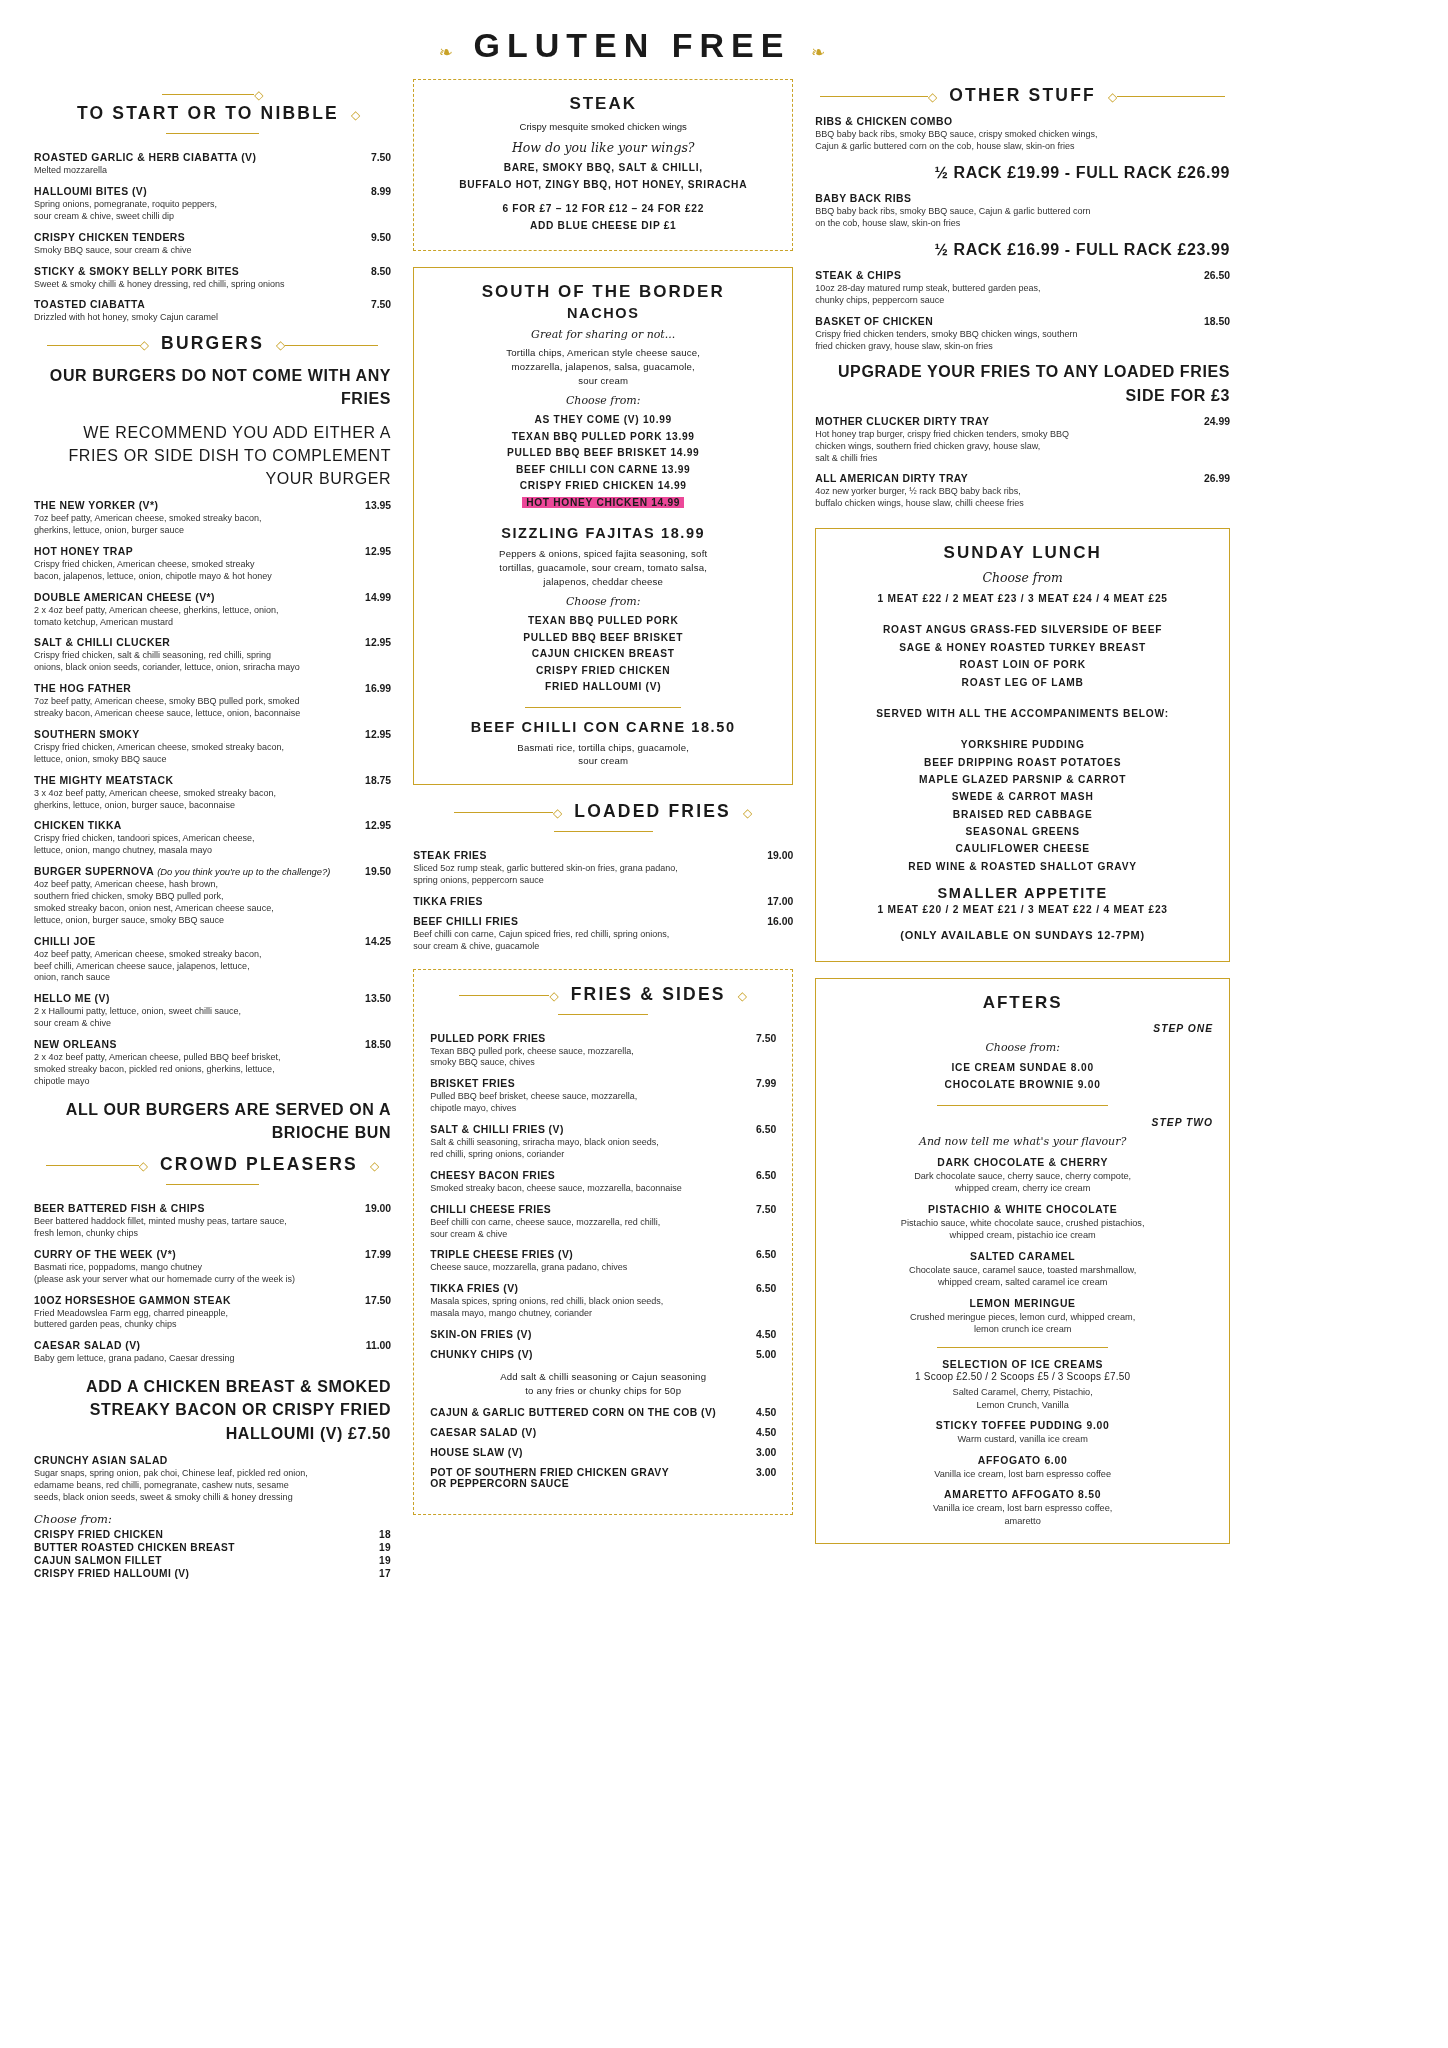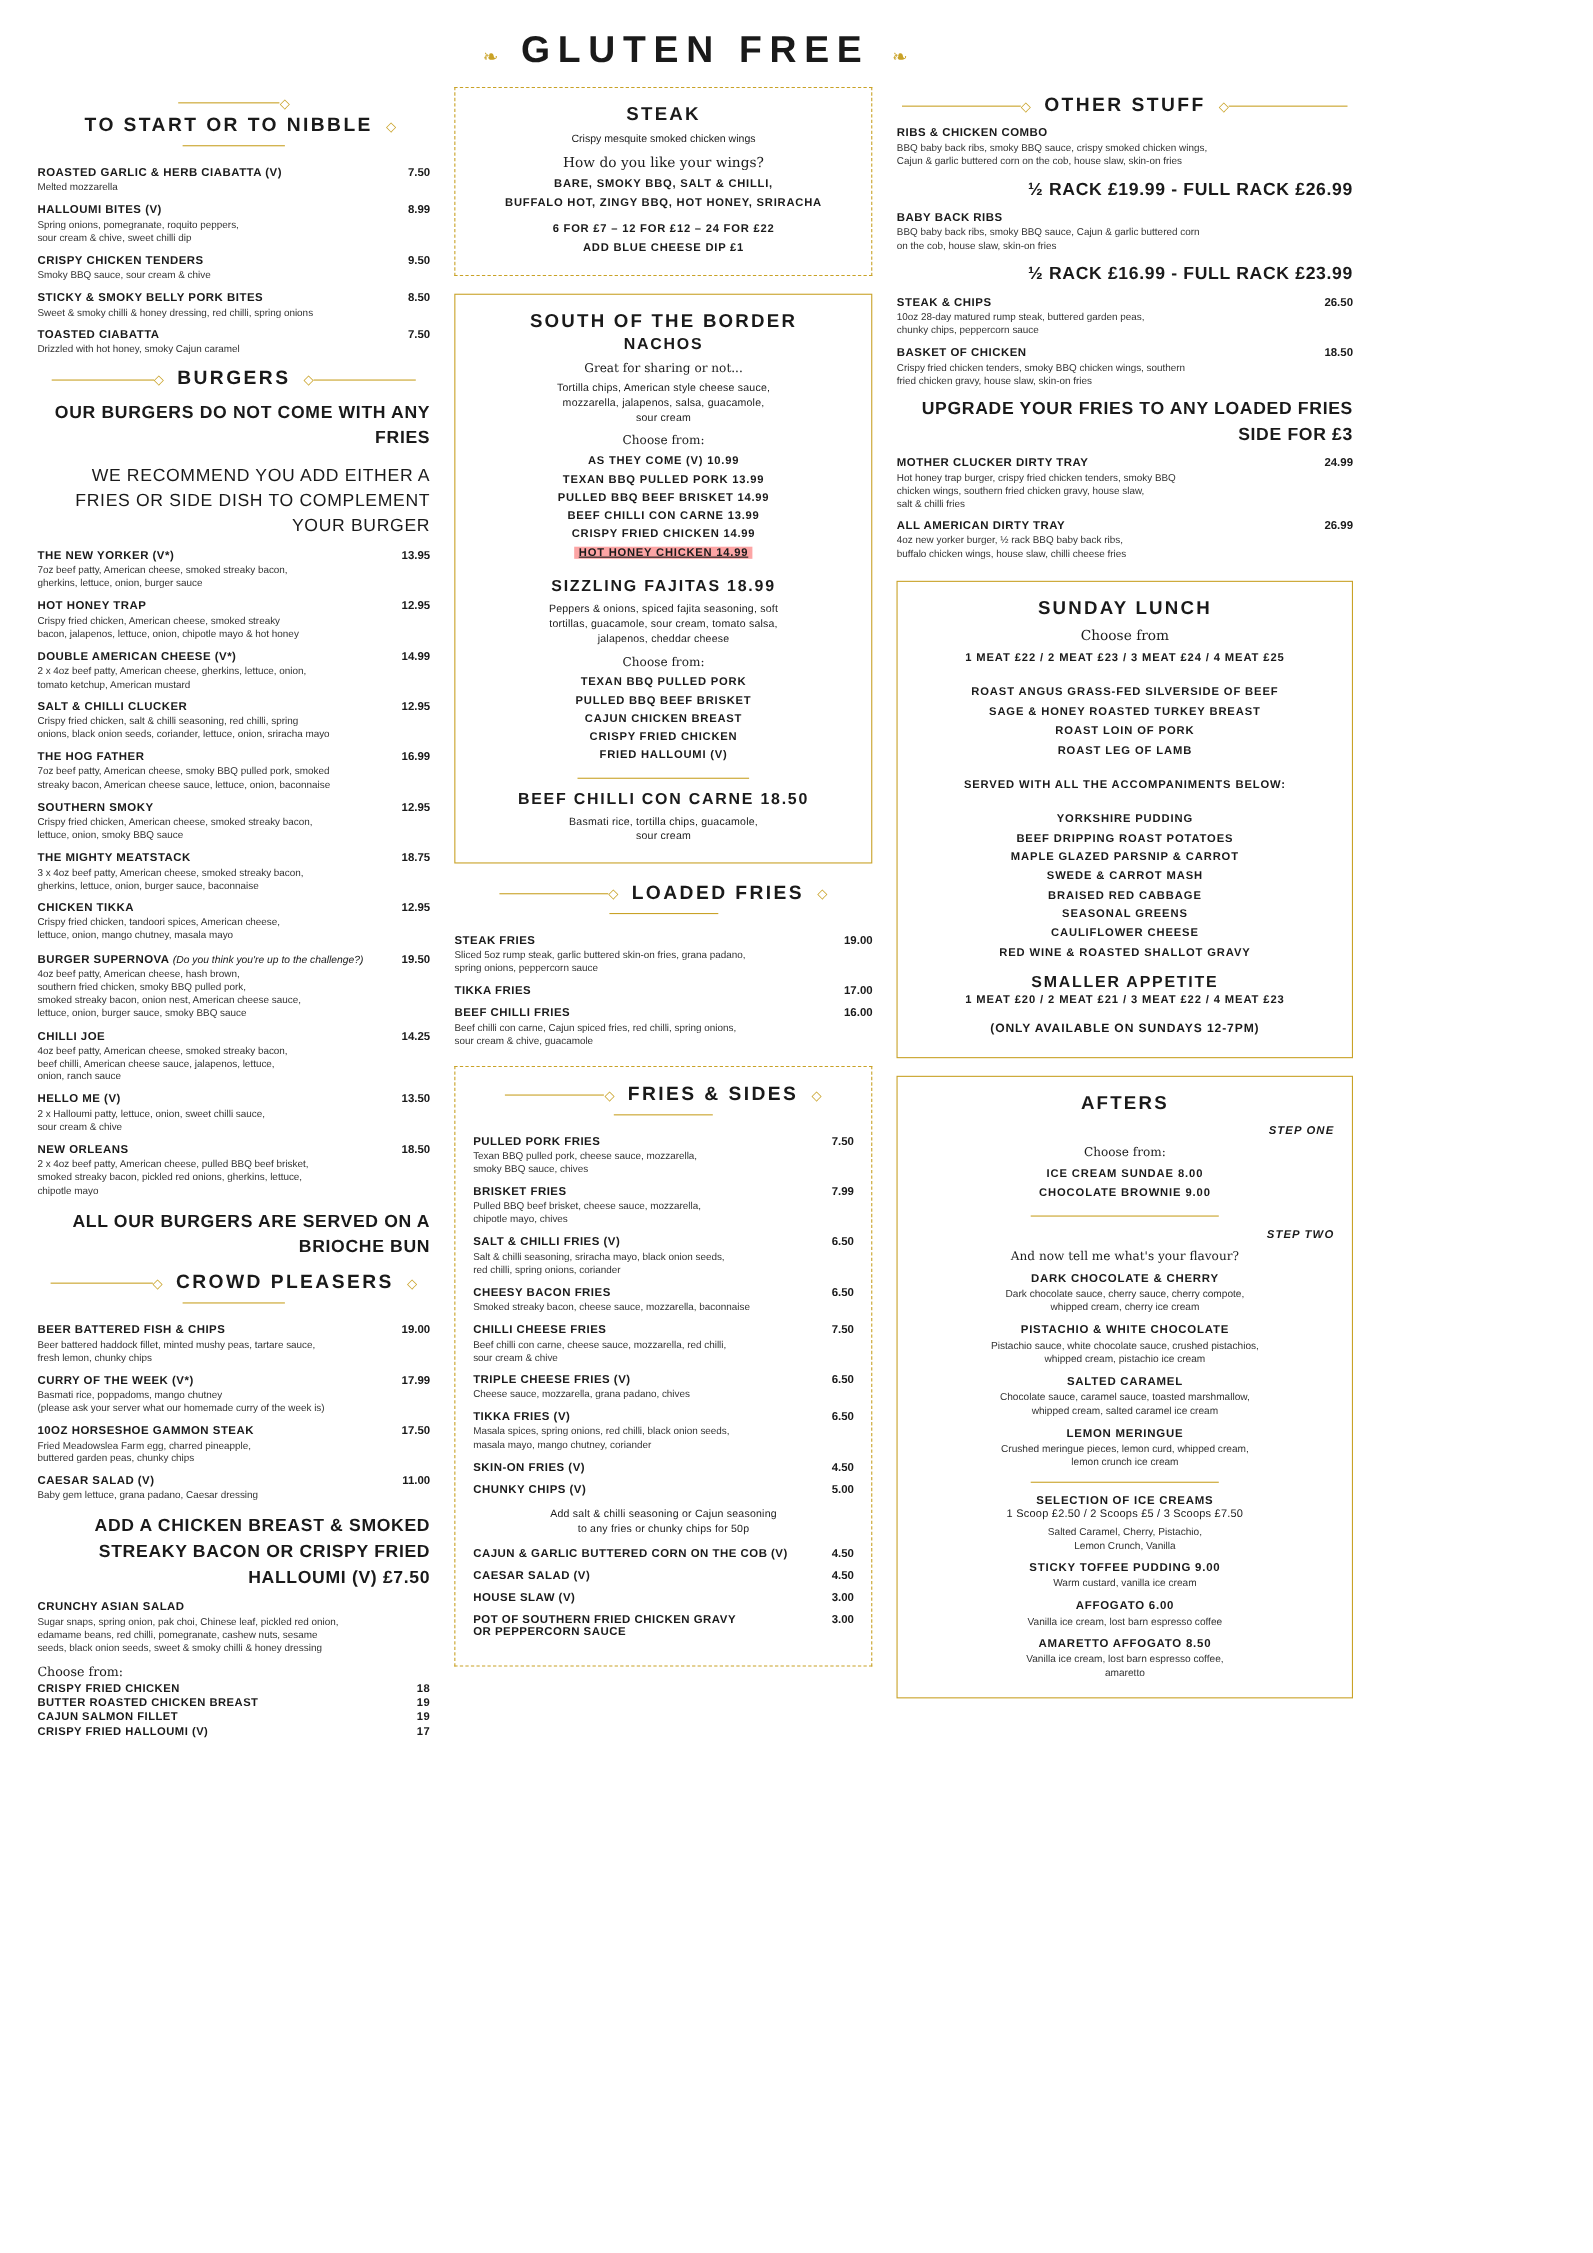--- a/index.html
+++ b/index.html
@@ -44,25 +44,25 @@
 
   .center-note { text-align:right; font-size:16px; font-weight:700; letter-spacing:.6px; line-height:1.45; margin:10px 0; text-transform:uppercase;}
 
   
   .box-dashed { border:1.6px dashed #c9a227; padding:14px 16px 16px 16px; margin-bottom:16px; }
   .box-solid  { border:1.6px solid #c9a227; padding:14px 16px 16px 16px; margin-bottom:16px; }
 
   .boxtitle { text-align:center; font-size:17px; font-weight:700; letter-spacing:2px; }
   .boxtitle.sm { font-size:14.5px; letter-spacing:1.6px; }
   .boxsub { text-align:center; font-size:9.6px; line-height:1.4; margin-top:6px; }
-  .script { font-family:"DejaVu Serif", serif; text-align:center; font-size:12.5px; margin:7px 0 5px 0; }
+  .script { font-family:"DejaVu Serif", serif; font-style:italic; text-align:center; font-size:12.5px; margin:7px 0 5px 0; }
   .script.sm { font-size:11px; }
   .cc { text-align:center; font-size:10.2px; font-weight:700; letter-spacing:.7px; line-height:1.62; }
   .cc.reg { font-weight:400; letter-spacing:.2px; font-size:9.6px; line-height:1.42; }
-  .hl { background:#fca5a5; padding:0 4px;text-decoration:underline; }
+  .hl { background:#ec4899; padding:0 4px; }
 
   .mini-rule { width:45%; height:1px; background:#c9a227; margin:11px auto; }
 
   
   .rc-line { text-align:center; font-size:10.2px; font-weight:700; letter-spacing:.8px; line-height:1.7; }
   .rc-line.reg { font-weight:400; font-size:9.5px; letter-spacing:.2px; line-height:1.45; }
 
   .spacer8 { height:8px; }
   .spacer14 { height:14px; }
 

